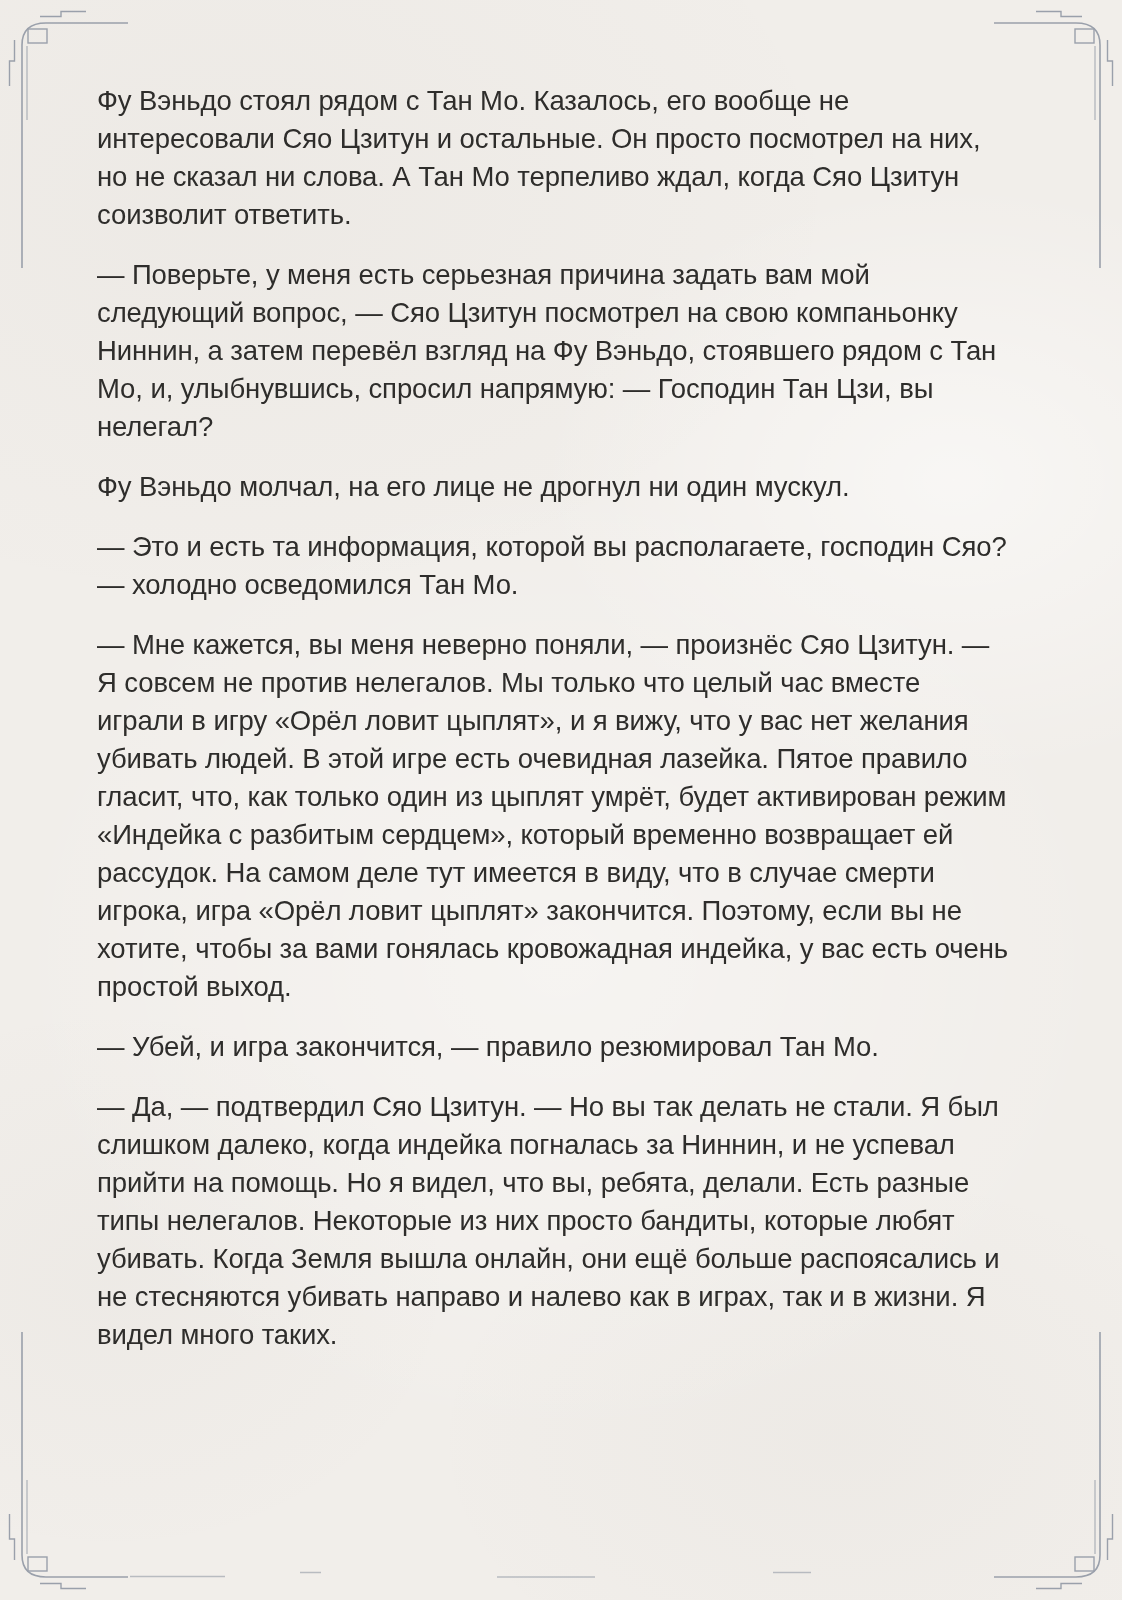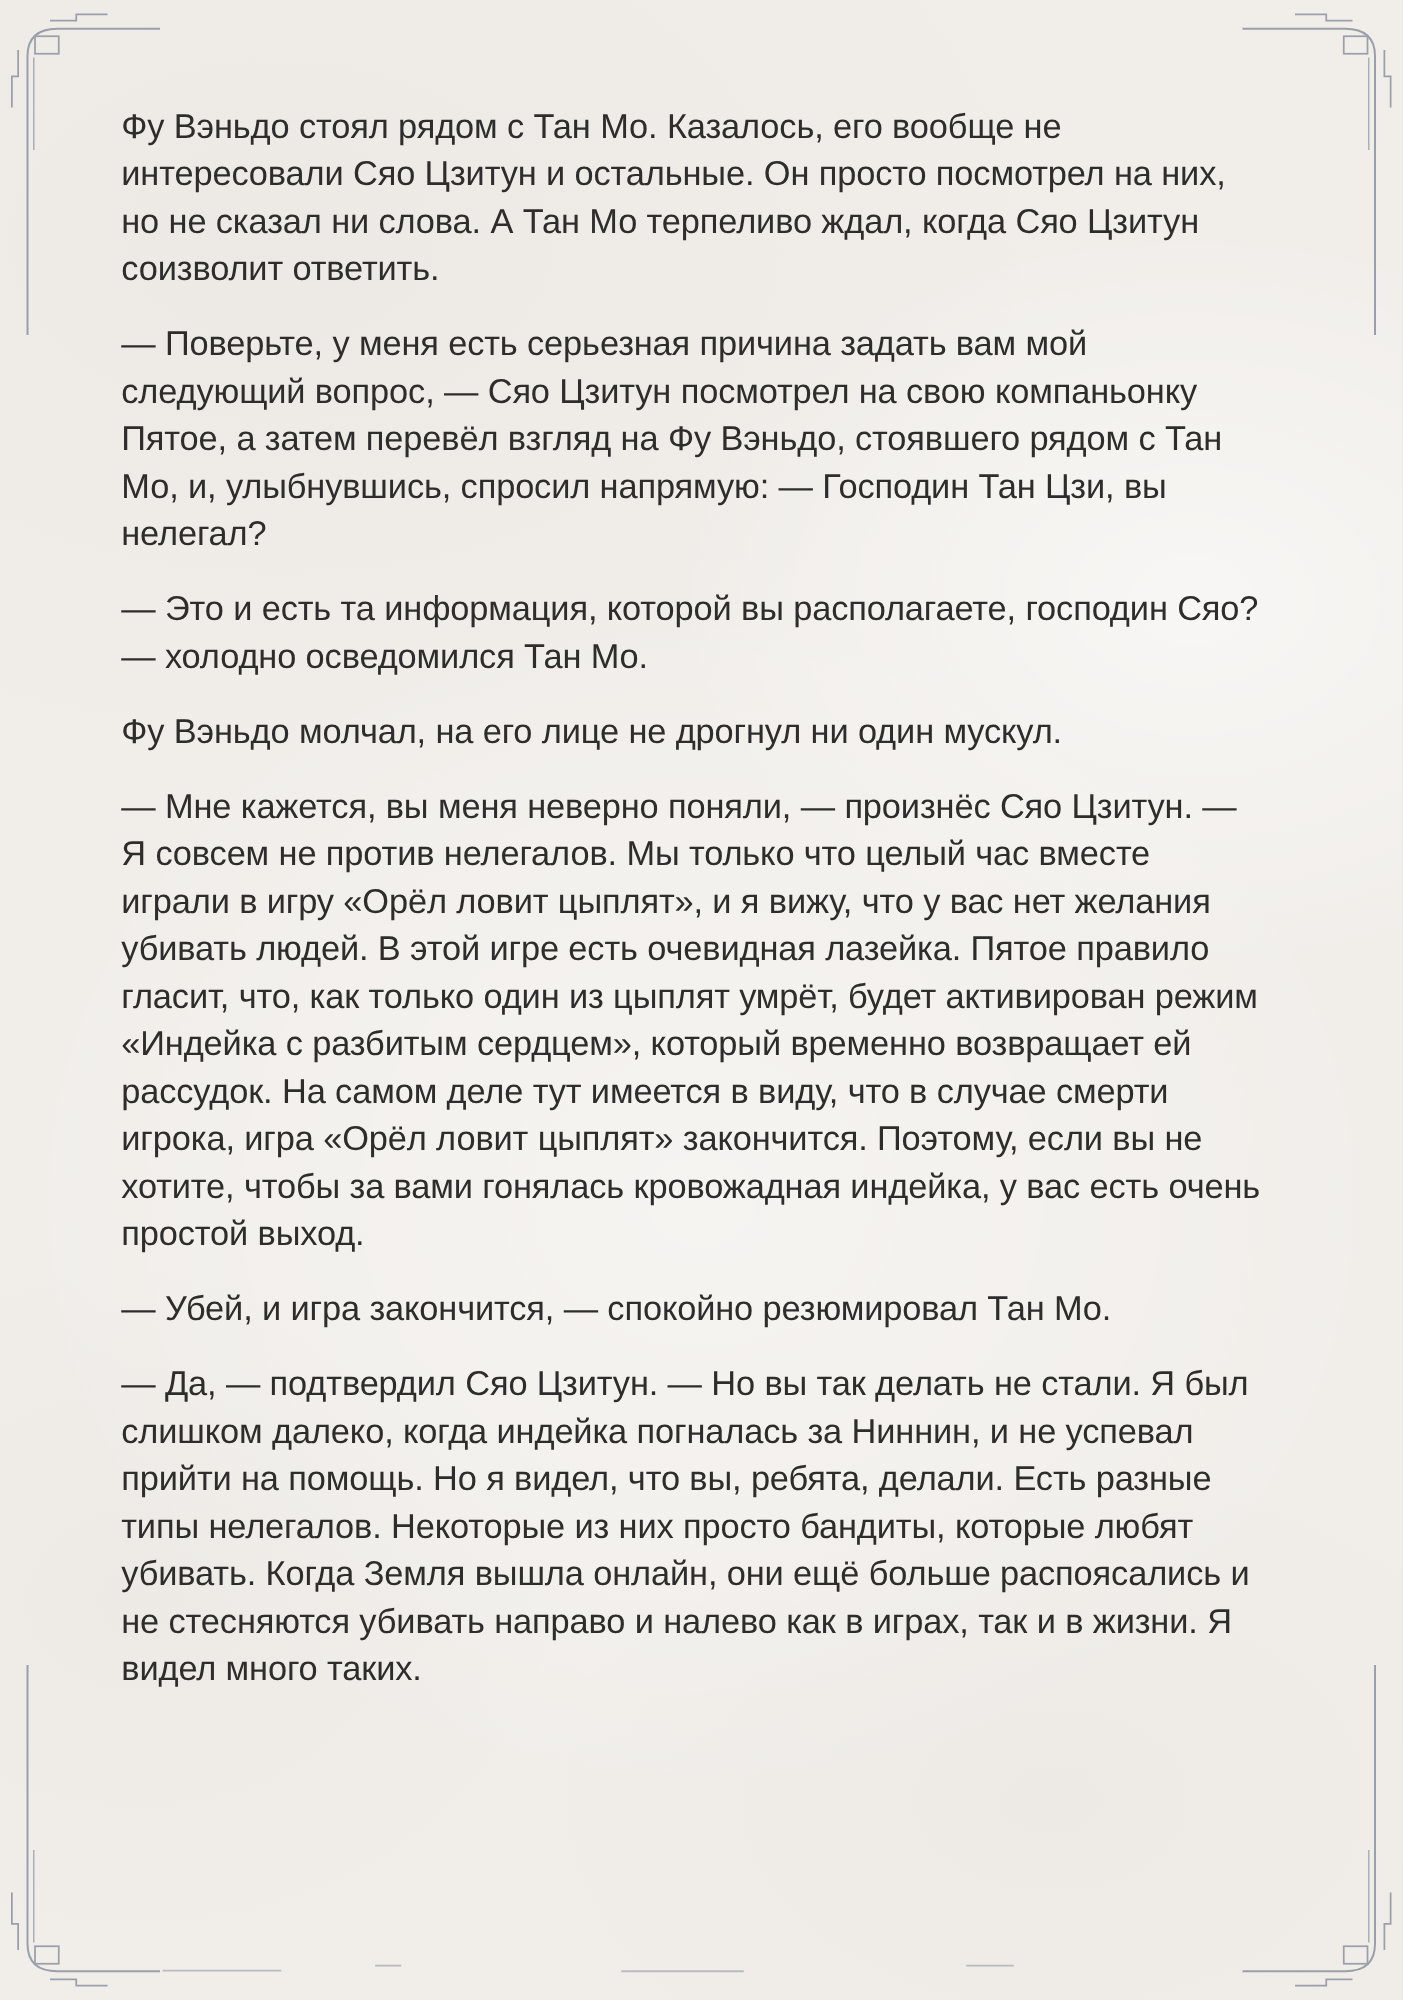--- a/index.html
+++ b/index.html
@@ -116,21 +116,21 @@
     <g stroke="#9aa0ab" stroke-width="1.5" opacity="0.65">
       <line x1="130" y1="36.5" x2="225" y2="36.5"></line>
       <line x1="300" y1="32.5" x2="321" y2="32.5"></line>
       <line x1="497" y1="37" x2="595" y2="37"></line>
       <line x1="773" y1="32.5" x2="811" y2="32.5"></line>
     </g>
   </svg>
 
   <div class="text-block">
     <p>Фу Вэньдо стоял рядом с Тан Мо. Казалось, его вообще не интересовали Сяо Цзитун и остальные. Он просто посмотрел на них, но не сказал ни слова. А Тан Мо терпеливо ждал, когда Сяо Цзитун соизволит ответить.</p>
-    <p>— Поверьте, у меня есть серьезная причина задать вам мой следующий вопрос, — Сяо Цзитун посмотрел на свою компаньонку Пятое, а затем перевёл взгляд на Фу Вэньдо, стоявшего рядом с Тан Мо, и, улыбнувшись, спросил напрямую: — Господин Тан Цзи, вы нелегал?</p>
+    <p>— Поверьте, у меня есть серьезная причина задать вам мой следующий вопрос, — Сяо Цзитун посмотрел на свою компаньонку Ниннин, а затем перевёл взгляд на Фу Вэньдо, стоявшего рядом с Тан Мо, и, улыбнувшись, спросил напрямую: — Господин Тан Цзи, вы нелегал?</p>
+    <p>Фу Вэньдо молчал, на его лице не дрогнул ни один мускул.</p>
     <p>— Это и есть та информация, которой вы располагаете, господин Сяо? — холодно осведомился Тан Мо.</p>
-    <p>Фу Вэньдо молчал, на его лице не дрогнул ни один мускул.</p>
     <p>— Мне кажется, вы меня неверно поняли, — произнёс Сяо Цзитун. — Я совсем не против нелегалов. Мы только что целый час вместе играли в игру «Орёл ловит цыплят», и я вижу, что у вас нет желания убивать людей. В этой игре есть очевидная лазейка. Пятое правило гласит, что, как только один из цыплят умрёт, будет активирован режим «Индейка с разбитым сердцем», который временно возвращает ей рассудок. На самом деле тут имеется в виду, что в случае смерти игрока, игра «Орёл ловит цыплят» закончится. Поэтому, если вы не хотите, чтобы за вами гонялась кровожадная индейка, у вас есть очень простой выход.</p>
-    <p>— Убей, и игра закончится, — спокойно резюмировал Тан Мо.</p>
+    <p>— Убей, и игра закончится, — правило резюмировал Тан Мо.</p>
     <p>— Да, — подтвердил Сяо Цзитун. — Но вы так делать не стали. Я был слишком далеко, когда индейка погналась за Ниннин, и не успевал прийти на помощь. Но я видел, что вы, ребята, делали. Есть разные типы нелегалов. Некоторые из них просто бандиты, которые любят убивать. Когда Земля вышла онлайн, они ещё больше распоясались и не стесняются убивать направо и налево как в играх, так и в жизни. Я видел много таких.</p>
   </div>
 
 </div>
 
 </body></html>

